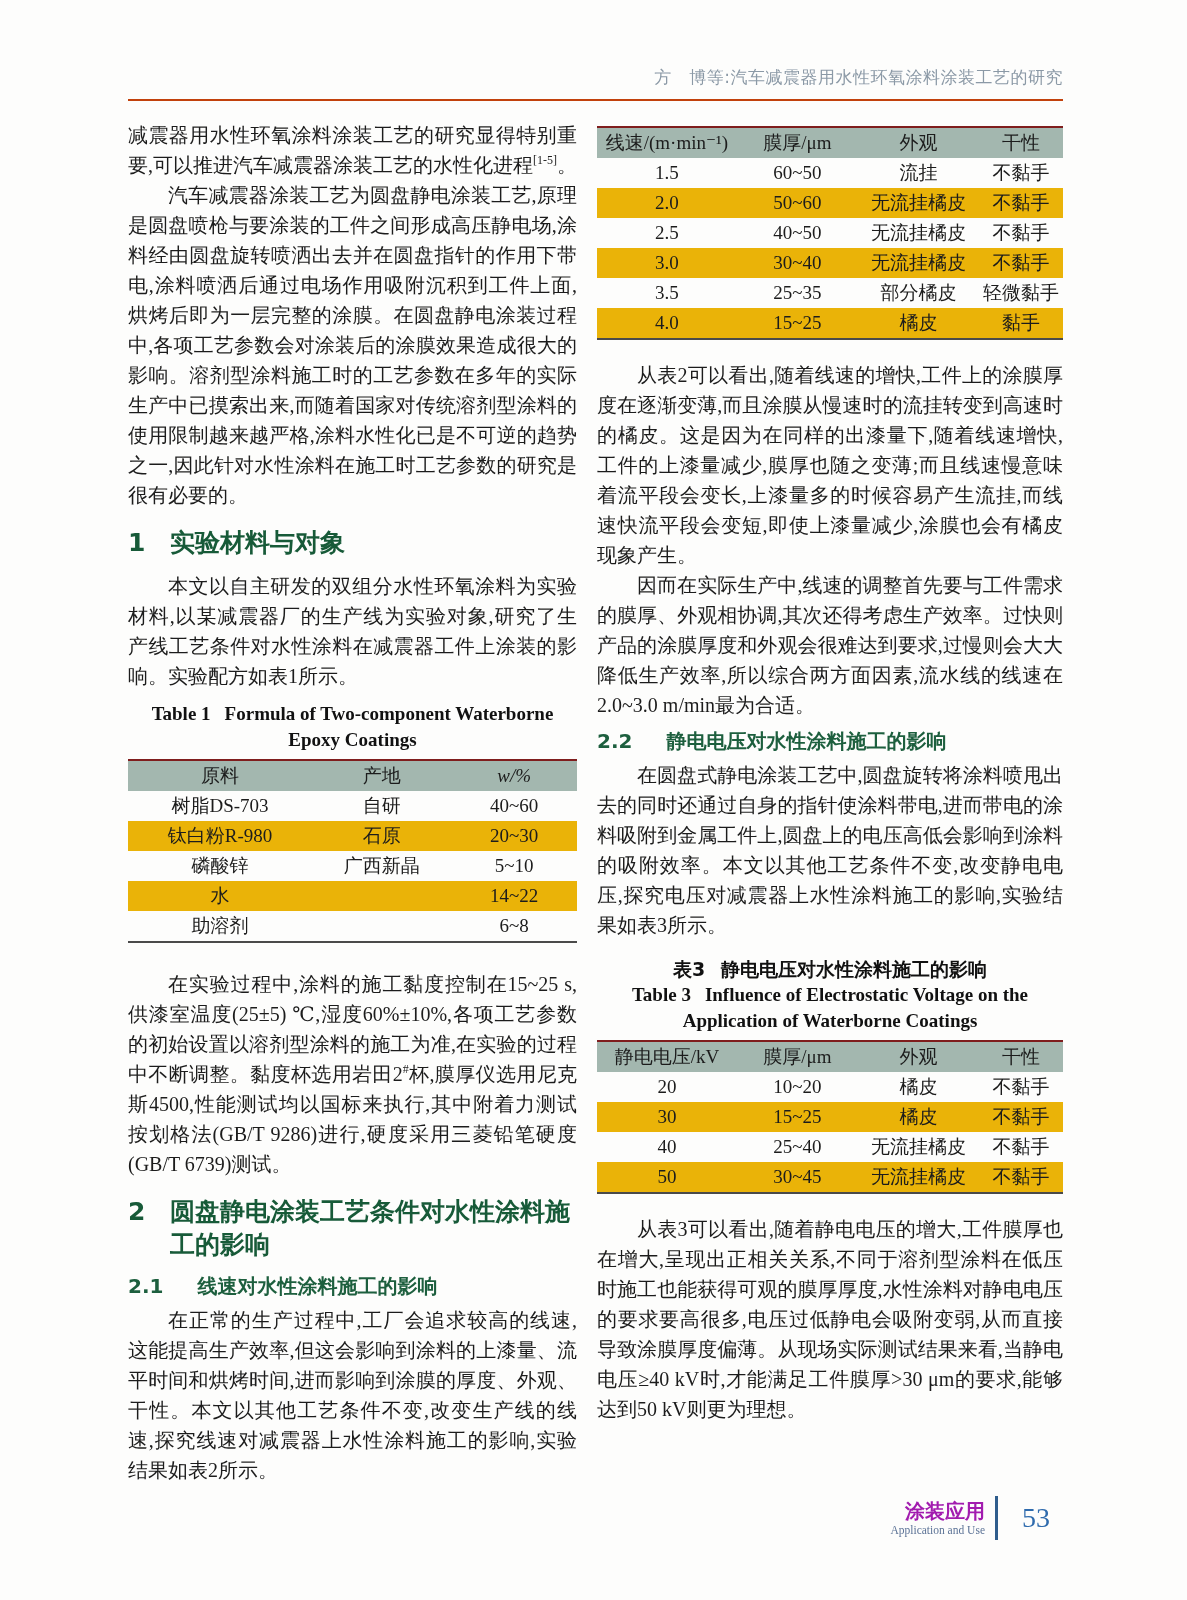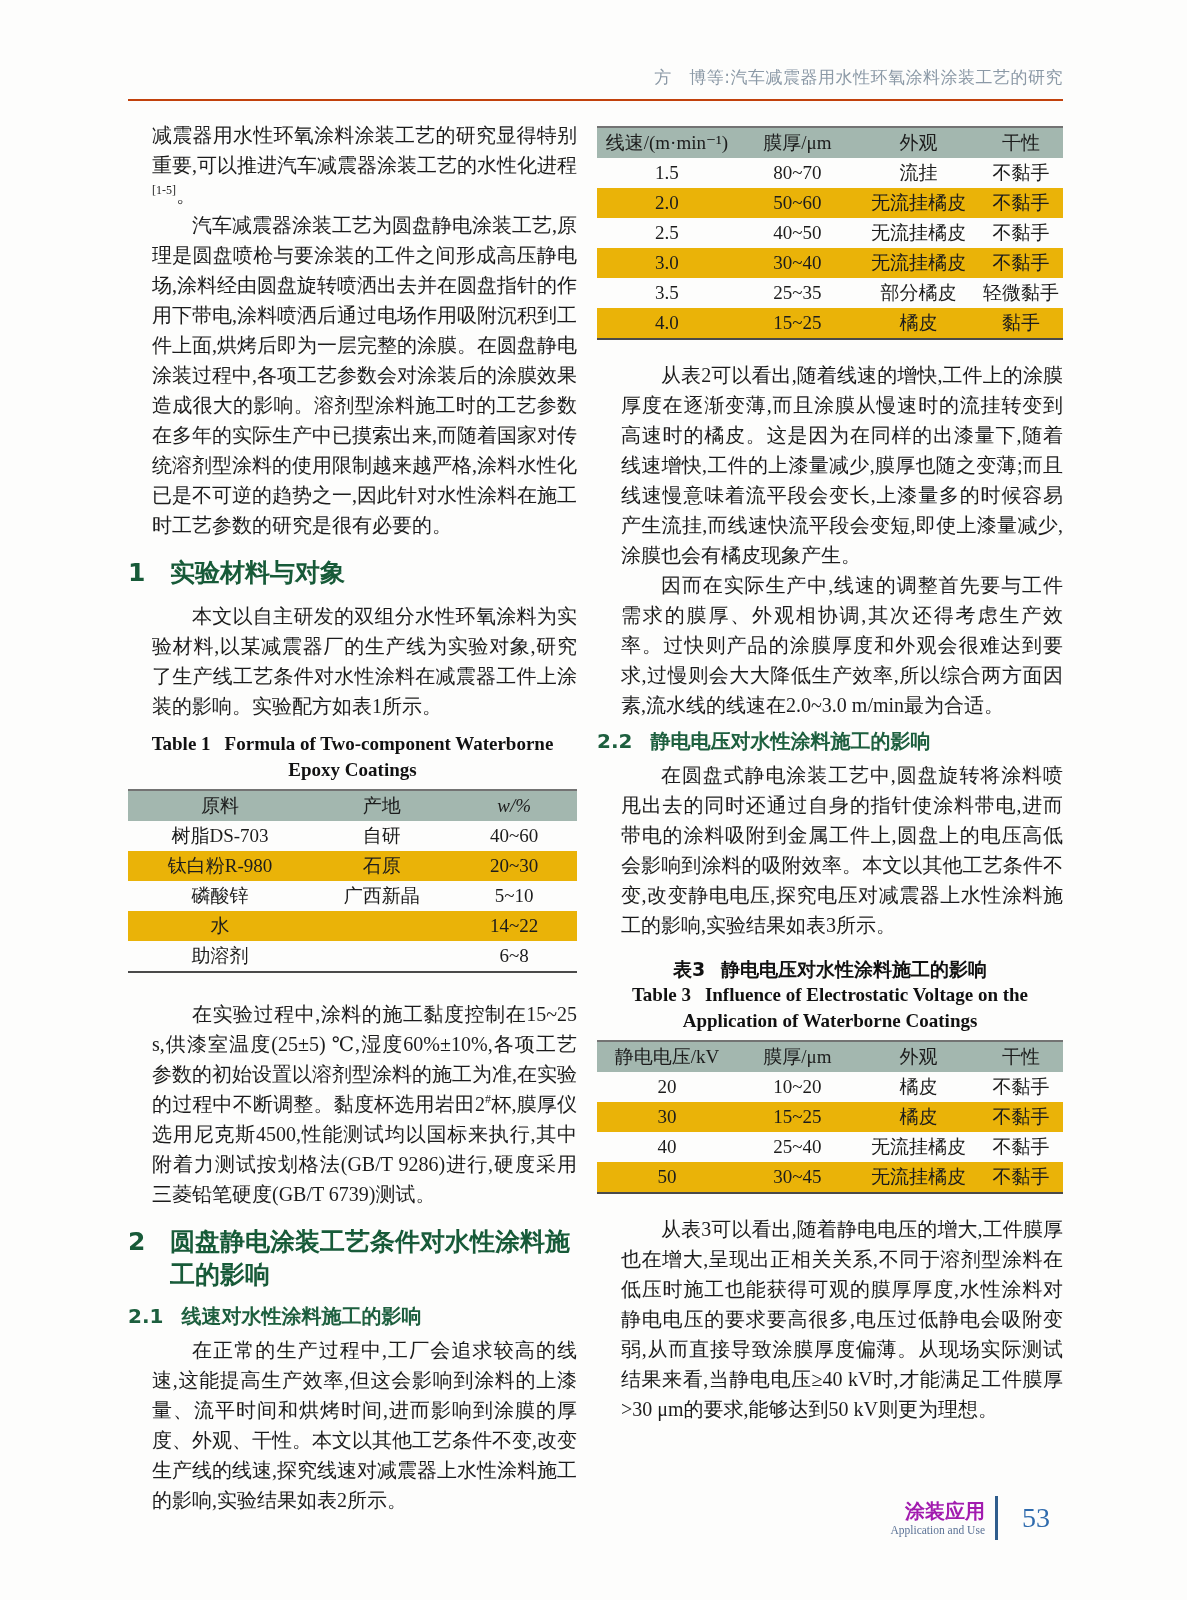--- a/index.html
+++ b/index.html
@@ -10,43 +10,43 @@
 
   
   .runhead { position:absolute; top:66px; left:0; right:0; text-align:right;
              font-family:"DejaVu Sans","Liberation Sans",sans-serif;
              font-size:17px; color:#8b99a6; letter-spacing:0.5px; padding-bottom:10px;
              border-bottom:2px solid #c2410c; }
 
   .cols { position:absolute; top:120px; left:0; display:grid; grid-template-columns:449px 466px; column-gap:20px; }
 
   
-  .para { font-size:20px; line-height:30px; text-align:justify; text-indent:2em;margin-left:24px; }
+  .para { font-size:20px; line-height:30px; text-align:justify; text-indent:2em; }
   .para.noindent { text-indent:0; }
   sup.cite { font-size:12px; vertical-align:super; line-height:0; }
 
   
   .h1 { font-family:"DejaVu Sans","Liberation Sans",sans-serif; font-weight:bold; color:#175a38;
         font-size:25px; line-height:33px; display:flex; margin:16px 0 12px 0; }
   .h1 .num { width:42px; flex:none; }
   .h1 .ttl { flex:1; }
   .h2 { font-family:"DejaVu Sans","Liberation Sans",sans-serif; font-weight:bold; color:#1d5f3e;
         font-size:20px; line-height:26px; margin:8px 0 6px 0; }
-  .h2 .num { margin-right:18px; }
+  .h2 .num { margin-right:34px; }
 
   
   .tbl-title { text-align:center; margin:10px 0 2px 0; }
   .tbl-title .cn { font-family:"DejaVu Sans","Liberation Sans",sans-serif; font-weight:bold; font-size:19px; line-height:26px; color:#111; }
   .tbl-title .cn .lbl { margin-right:16px; }
   .tbl-title .en { font-weight:bold; font-size:19px; line-height:26px; color:#111; }
   .tbl-title .en .lbl { margin-right:14px; }
 
   
   table.datatable { width:100%; border-collapse:collapse; margin:6px 0 12px 0;
-        border-top:2px solid #737373; border-bottom:2px solid #4a4a4a;
+        border-top:2px solid #7f1d1d; border-bottom:2px solid #4a4a4a;
         font-size:19px; }
   table.datatable th { background:#a3b7af; font-weight:normal; }
   table.datatable th, table.datatable td { text-align:center; padding:3px 2px; line-height:24px; height:29px; }
   table.datatable tr.alt td { background:#eab308; }
   table.t1 th:nth-child(1), table.t1 td:nth-child(1) { width:41%; }
   table.t1 th:nth-child(2), table.t1 td:nth-child(2) { width:31%; }
   table.t1 th:nth-child(3), table.t1 td:nth-child(3) { width:28%; }
   table.t4 th:nth-child(1), table.t4 td:nth-child(1) { width:30%; }
   table.t4 th:nth-child(2), table.t4 td:nth-child(2) { width:26%; }
   table.t4 th:nth-child(3), table.t4 td:nth-child(3) { width:26%; }
@@ -144,21 +144,21 @@
             <tr>
               <th>线速/(m·min⁻¹)</th>
               <th>膜厚/μm</th>
               <th>外观</th>
               <th>干性</th>
             </tr>
           </thead>
           <tbody>
             <tr>
               <td>1.5</td>
-              <td>80~70</td>
+              <td>60~50</td>
               <td>流挂</td>
               <td>不黏手</td>
             </tr>
             <tr class="alt">
               <td>2.0</td>
               <td>50~60</td>
               <td>无流挂橘皮</td>
               <td>不黏手</td>
             </tr>
             <tr>

